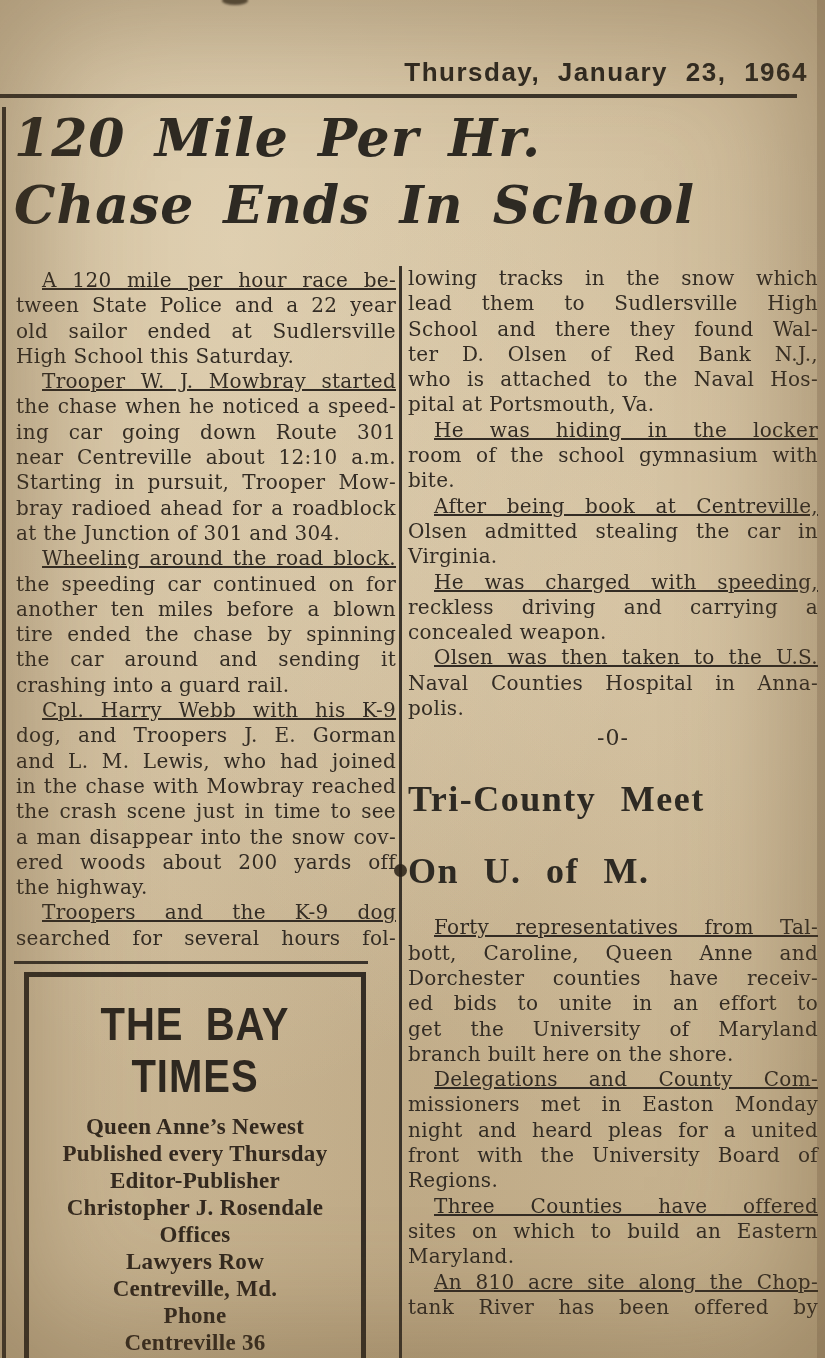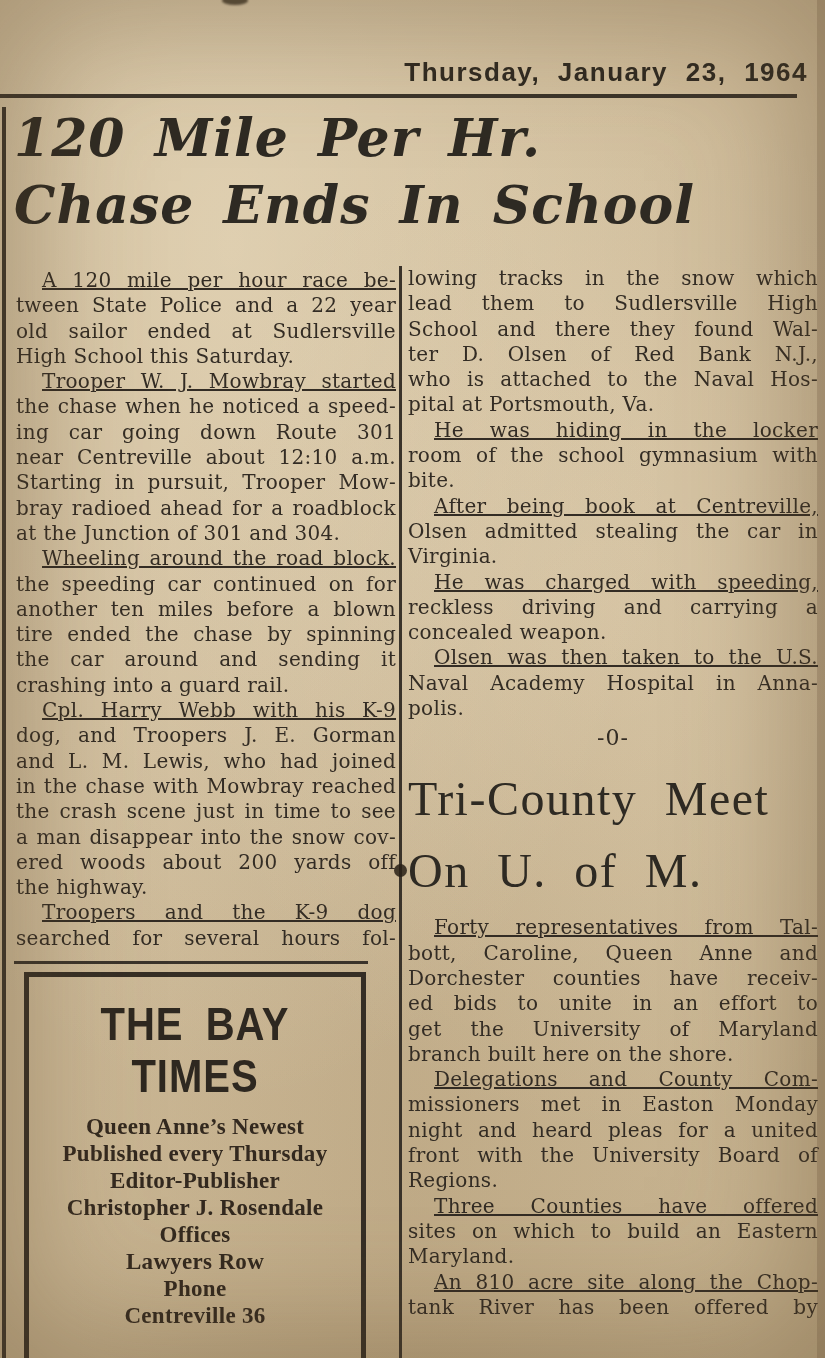--- a/index.html
+++ b/index.html
@@ -52,21 +52,21 @@
   .col.right{left:408px;top:266px;width:410px;}
   .line{text-align:justify;text-align-last:justify;white-space:normal;}
   .line.indent{text-indent:26px;text-decoration:underline;}
   .line.end{text-align-last:left;}
 
   .sep{text-align:center;font-size:22px;letter-spacing:1px;margin-top:4px;height:26px;}
 
   .headline2{
     margin:12px 0 8px 0;
     font-family:"Liberation Serif", serif;
-    font-weight:normal;font-size:48px;line-height:72px;
+    font-weight:bold;font-size:36px;line-height:72px;
     letter-spacing:1.5px;word-spacing:14px;color:#2e2a23;
   }
   .headline2 span{display:block;}
 
   .rule-above-box{position:absolute;left:14px;top:961px;width:354px;height:3px;background:var(--rule,#3a332a);}
   .masthead{
     position:absolute;left:24px;top:972px;width:332px;height:400px;
     border:5px solid #352e25;border-bottom:none;
     text-align:center;
   }
@@ -144,20 +144,21 @@
           <div class="mh-line">Queen Anne’s Newest</div>
           <div class="mh-line">Published every Thursday</div>
         </div>
         <div class="mh-group">
           <div class="mh-line">Editor-Publisher</div>
           <div class="mh-line">Christopher J. Rosendale</div>
         </div>
         <div class="mh-group">
           <div class="mh-line">Offices</div>
           <div class="mh-line">Lawyers Row</div>
+          <div class="mh-line">Centreville, Md.</div>
         </div>
         <div class="mh-group">
           <div class="mh-line">Phone</div>
           <div class="mh-line">Centreville 36</div>
         </div>
       </div>
   </div>
 
   <div class="col right">
     <div>
@@ -170,21 +171,21 @@
         <div class="line indent">He was hiding in the locker</div>
         <div class="line">room of the school gymnasium with</div>
         <div class="line end">bite.</div>
         <div class="line indent">After being book at Centreville,</div>
         <div class="line">Olsen admitted stealing the car in</div>
         <div class="line end">Virginia.</div>
         <div class="line indent">He was charged with speeding,</div>
         <div class="line">reckless driving and carrying a</div>
         <div class="line end">concealed weapon.</div>
         <div class="line indent">Olsen was then taken to the U.S.</div>
-        <div class="line">Naval Academy Hospital in Anna-</div>
+        <div class="line">Naval Counties Hospital in Anna-</div>
         <div class="line end">polis.</div>
       </div>
     <div class="sep">-0-</div>
     <h2 class="headline2">
       <span>Tri-County Meet</span>
       <span>On U. of M.</span>
     </h2>
     <div>
         <div class="line indent">Forty representatives from Tal-</div>
         <div class="line">bott, Caroline, Queen Anne and</div>

